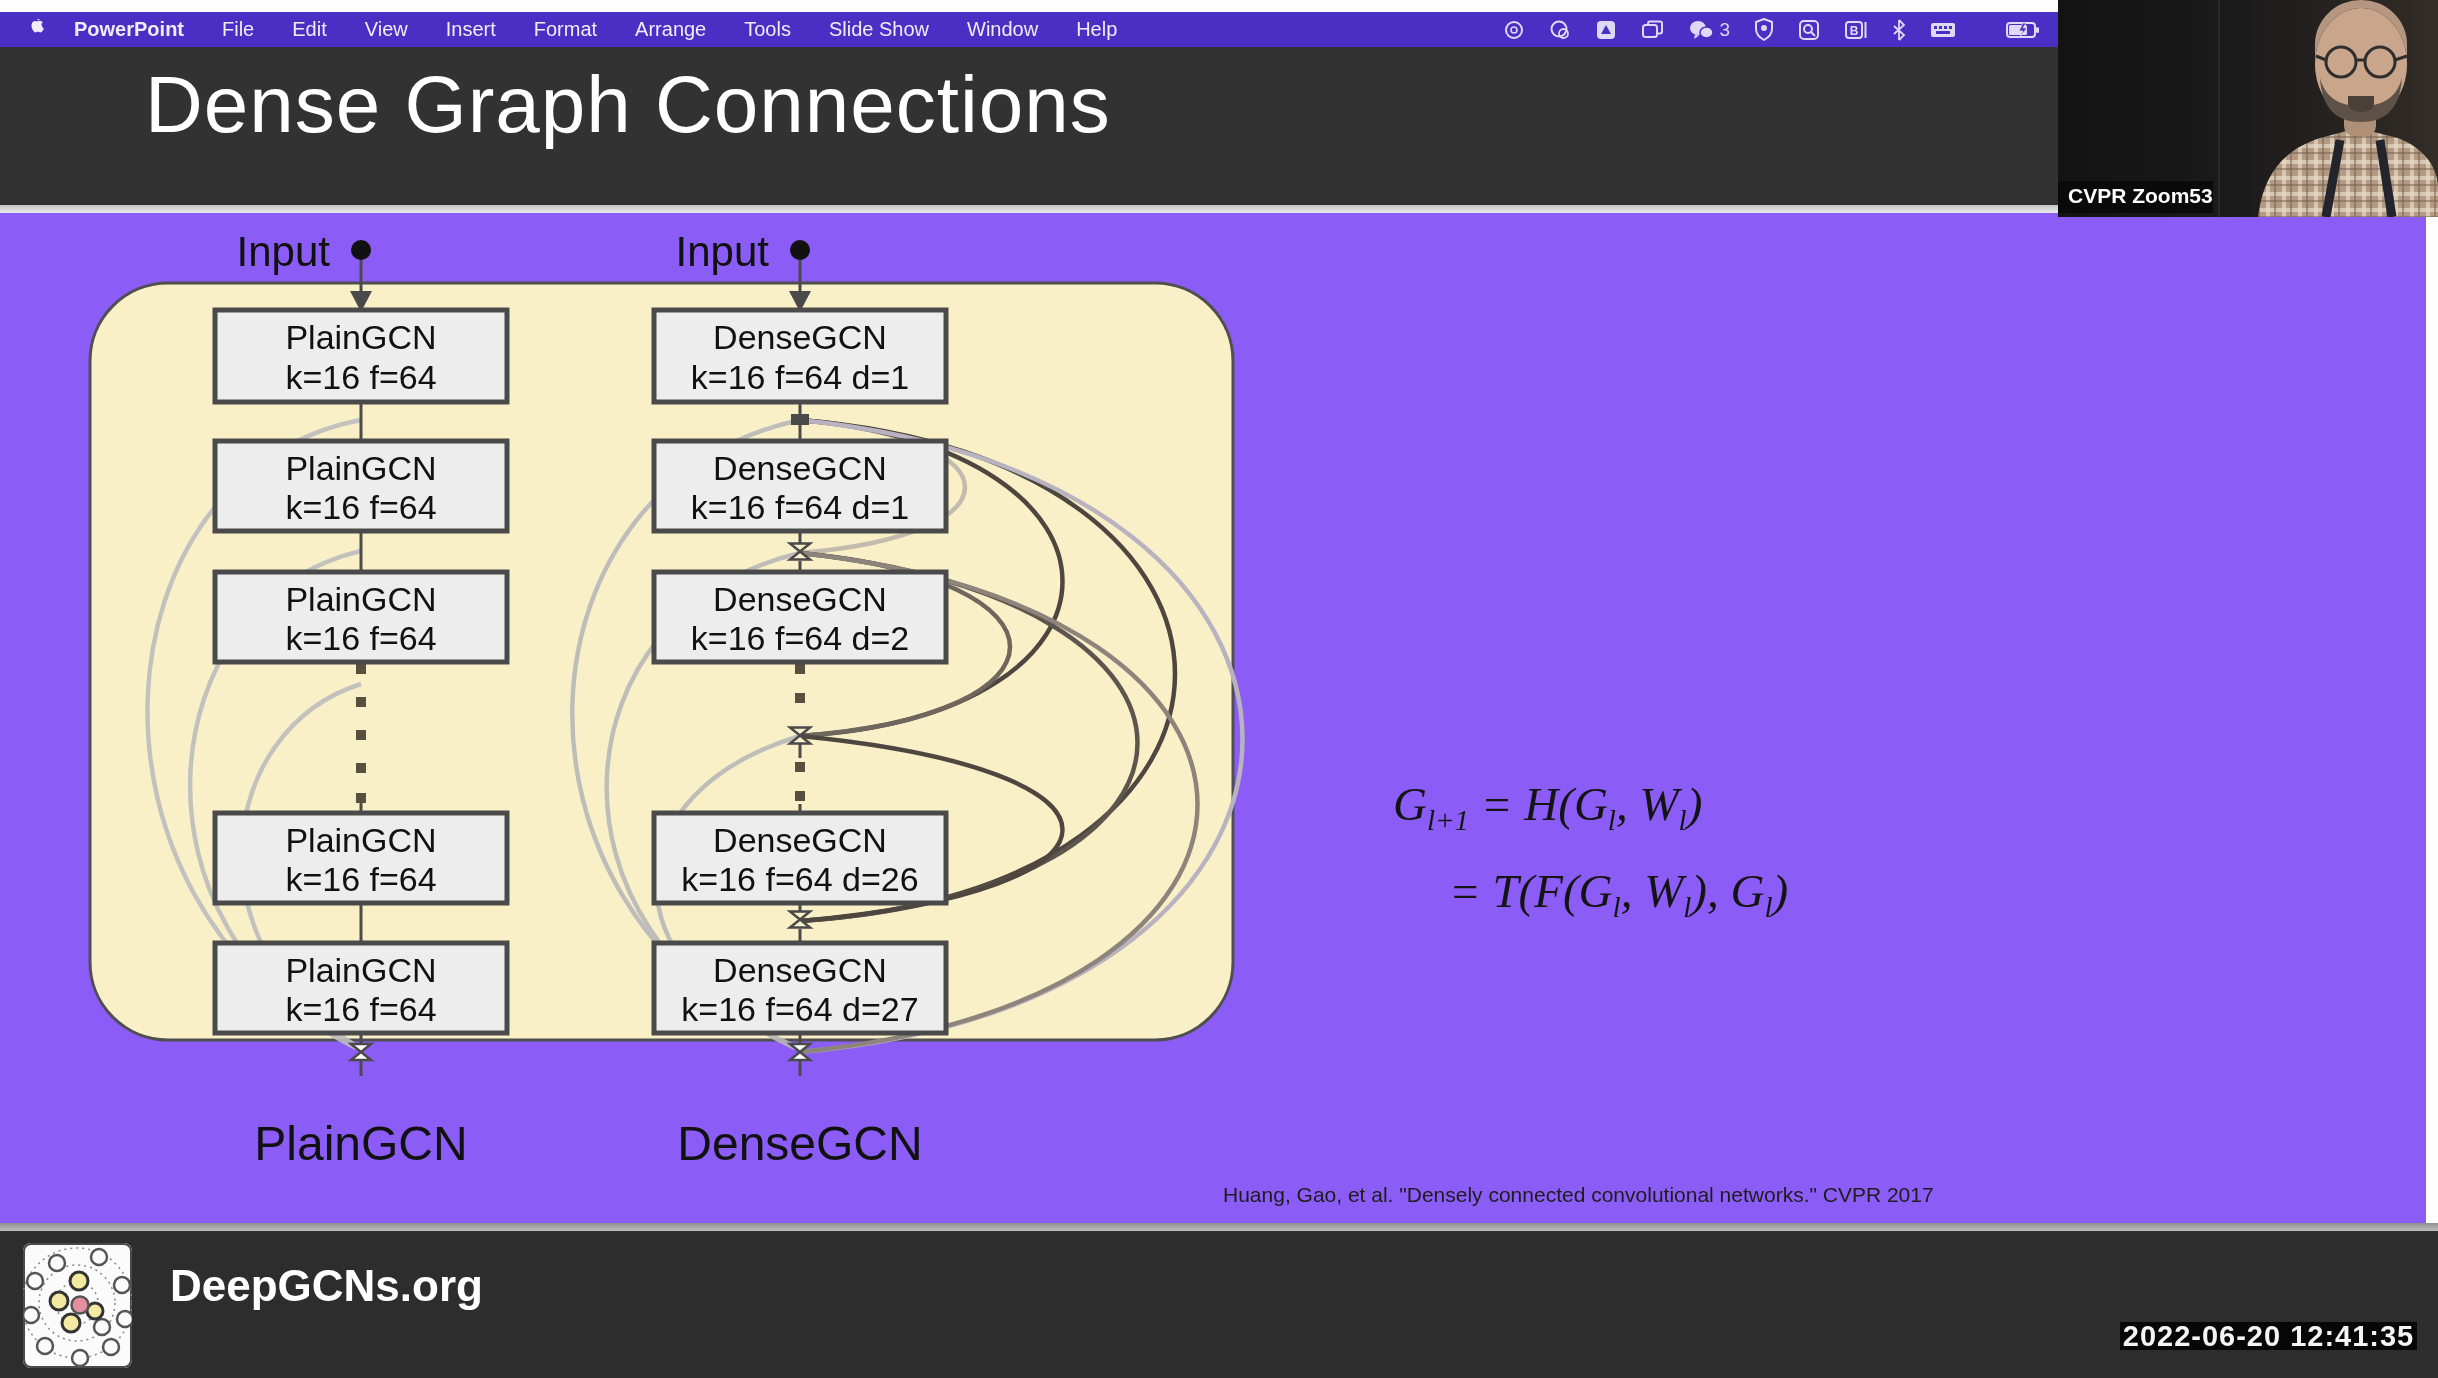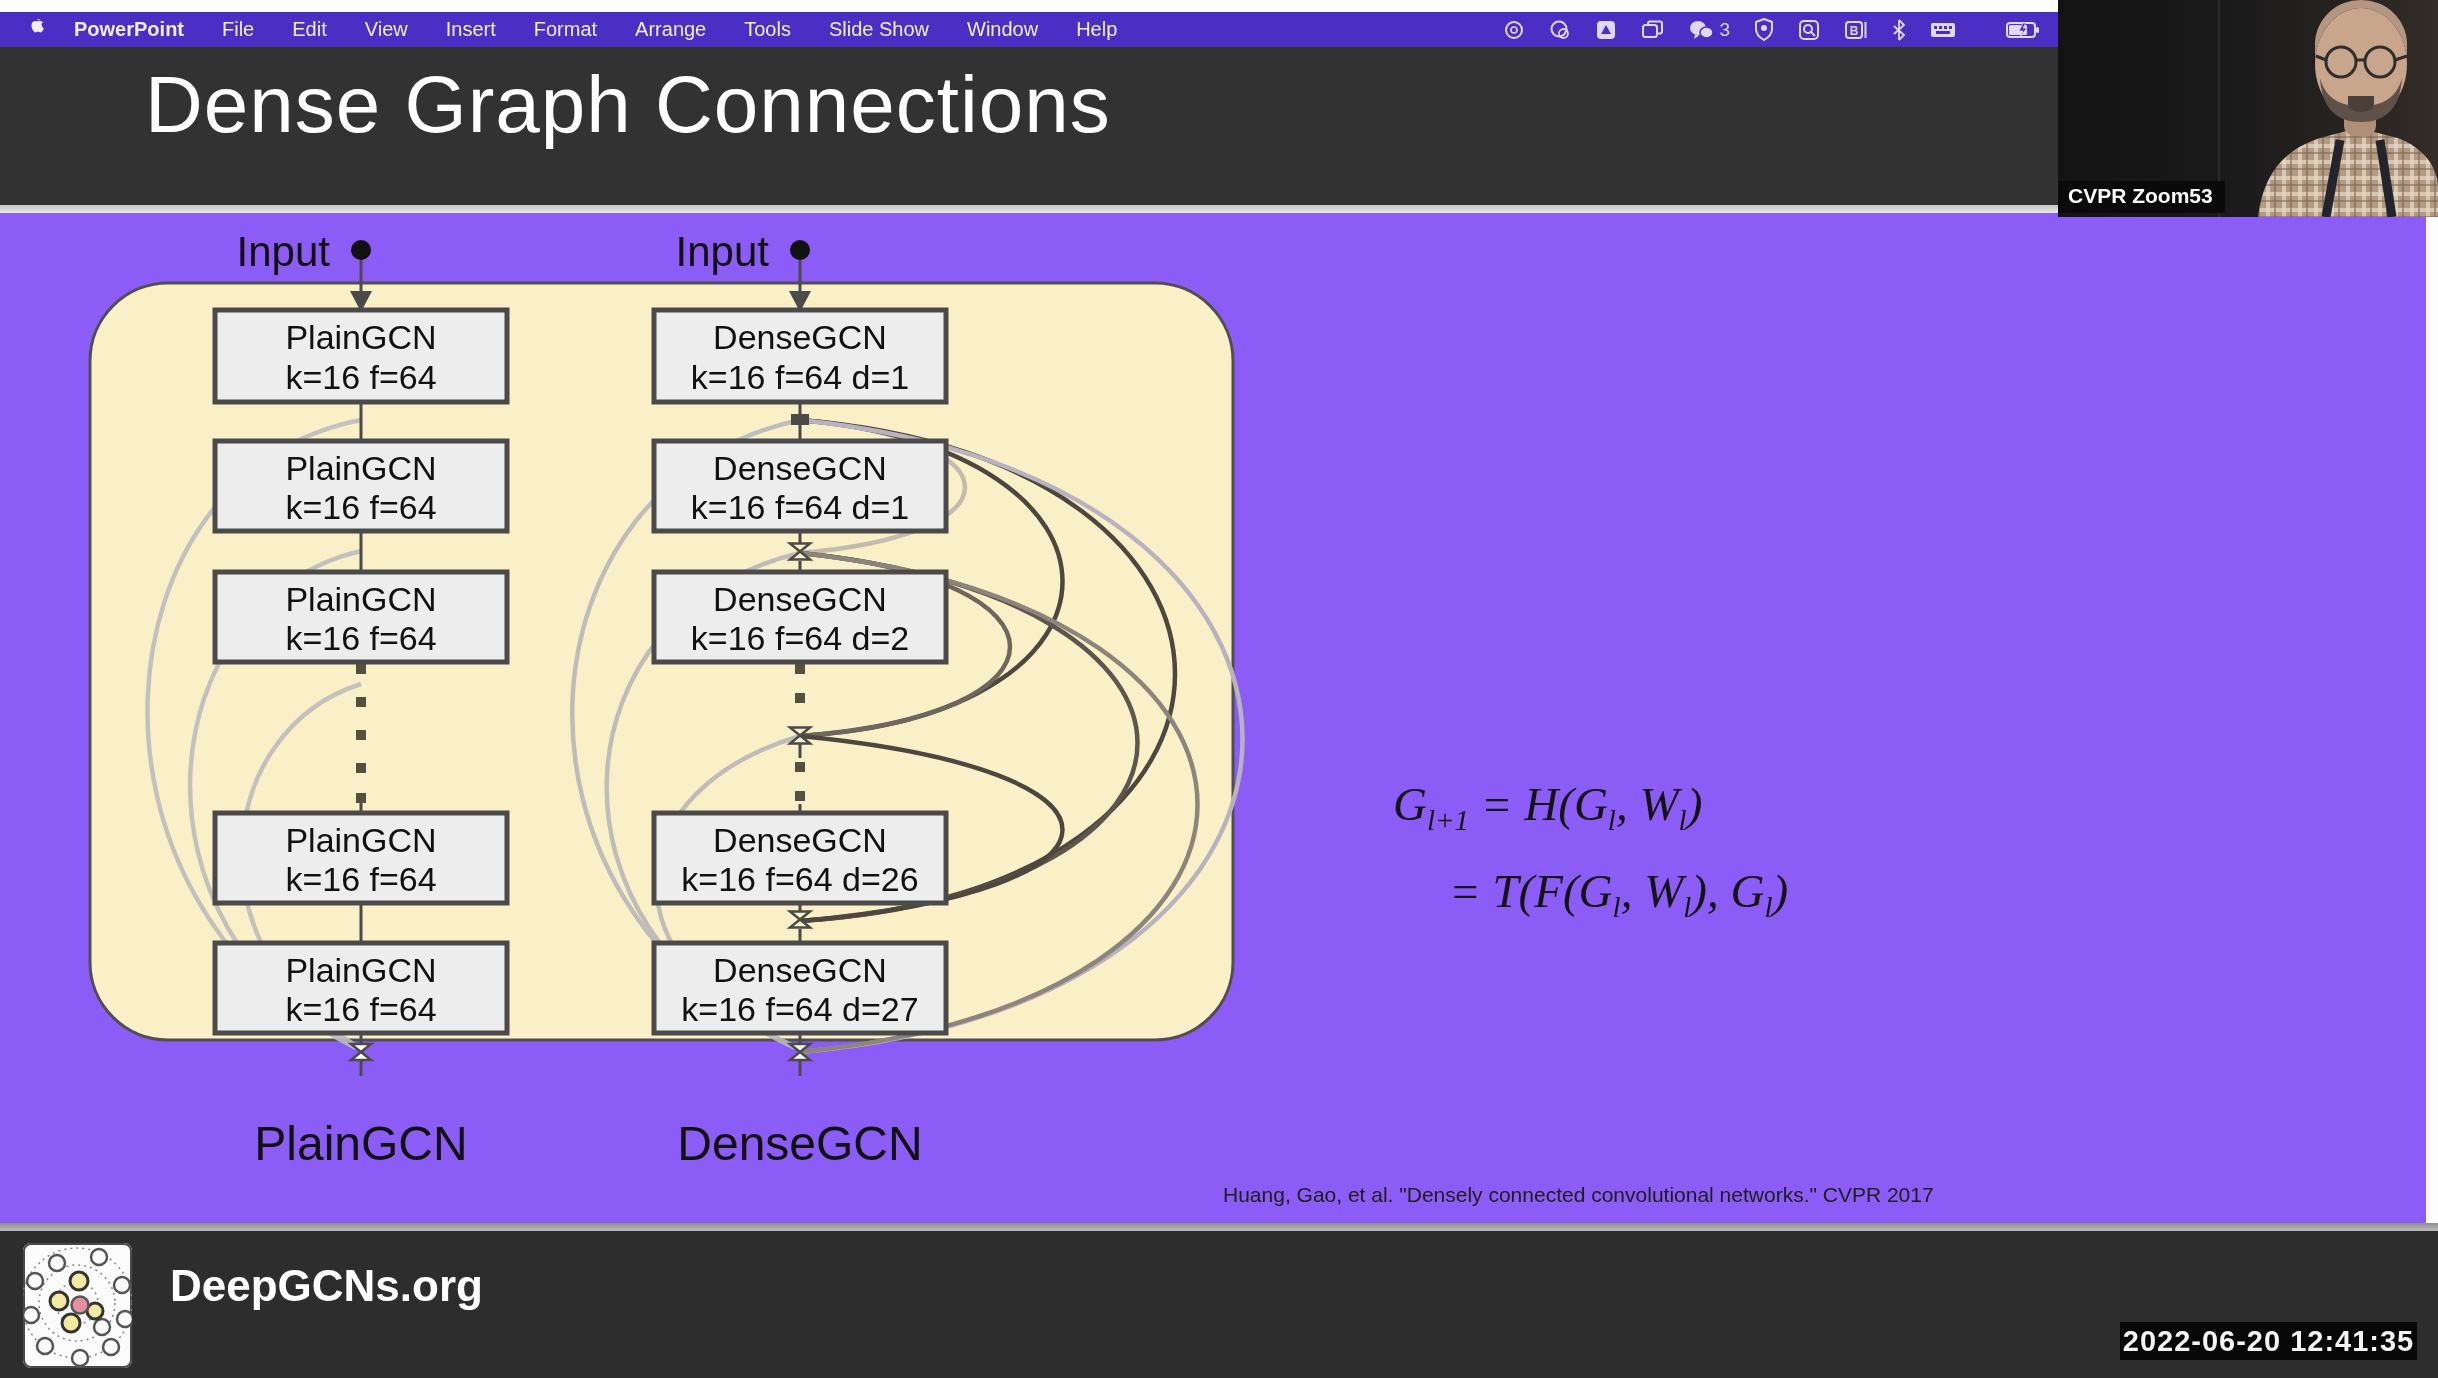--- a/index.html
+++ b/index.html
@@ -31,25 +31,25 @@
   .formula .fline.indent{padding-left:56px;}
   .formula sub{font-size:29px;font-style:italic;}
 
   .citation{position:absolute;left:1223px;top:970px;font-size:21px;color:#1d1d1d;}
 
   
   .footer{position:absolute;left:0;top:1223px;width:2438px;height:155px;background:#2d2d2d;}
   .footer-strip{position:absolute;left:0;top:0;width:100%;height:8px;background:linear-gradient(#8f8f8f,#bdbdbd);}
   .logo-box{position:absolute;left:23px;top:20px;width:109px;height:125px;background:#fbfbfb;border-radius:8px;box-shadow:0 0 0 2px #4a4a4a inset;}
   .site-name{position:absolute;left:170px;top:38px;color:#ffffff;font-size:44px;font-weight:700;}
-  .timestamp{position:absolute;left:2120px;top:1322px;width:297px;height:38px;background:#070707;color:#f4f4f4;font-size:29px;font-weight:700;display:flex;align-items:center;justify-content:center;letter-spacing:1px;z-index:6;}
+  .timestamp{position:absolute;left:2120px;top:1322px;width:297px;height:28px;background:#070707;color:#f4f4f4;font-size:29px;font-weight:700;display:flex;align-items:center;justify-content:center;letter-spacing:1px;z-index:6;}
 
   
   .video{position:absolute;right:0;top:0;width:380px;height:217px;background:linear-gradient(90deg,#131314 0%,#1b1a1b 45%,#262320 75%,#332d28 100%);overflow:hidden;z-index:10;}
-  .video-label{position:absolute;left:0;bottom:4px;background:#0a0a0a;color:#ffffff;font-size:21px;font-weight:700;padding:3px 12px 5px 10px;}
+  .video-label{position:absolute;left:0;bottom:4px;background:#0a0a0a;color:#ffffff;font-size:21px;font-weight:700;padding:3px 0 5px 10px;}
 </style>
 </head>
 <body>
 
 <div class="screen">
 
   <div class="menubar">
     <span class="apple">
       <svg width="18" height="21" viewBox="0 0 18 21">
         <path d="M13.2 11.1c0-2.4 2-3.6 2.1-3.7-1.1-1.7-2.9-1.9-3.5-1.9-1.5-.2-2.9.9-3.7.9-.8 0-1.9-.9-3.2-.9C3.3 5.5 1.7 6.5.8 8.1c-1.8 3.1-.5 7.7 1.3 10.2.9 1.2 1.9 2.6 3.2 2.6 1.3-.1 1.8-.8 3.3-.8 1.5 0 2 .8 3.3.8 1.4 0 2.3-1.3 3.1-2.5 1-1.4 1.4-2.8 1.4-2.9-.1 0-2.7-1-2.7-4.4z" fill="#efecfb" transform="scale(0.75) translate(2,-3)"></path>

